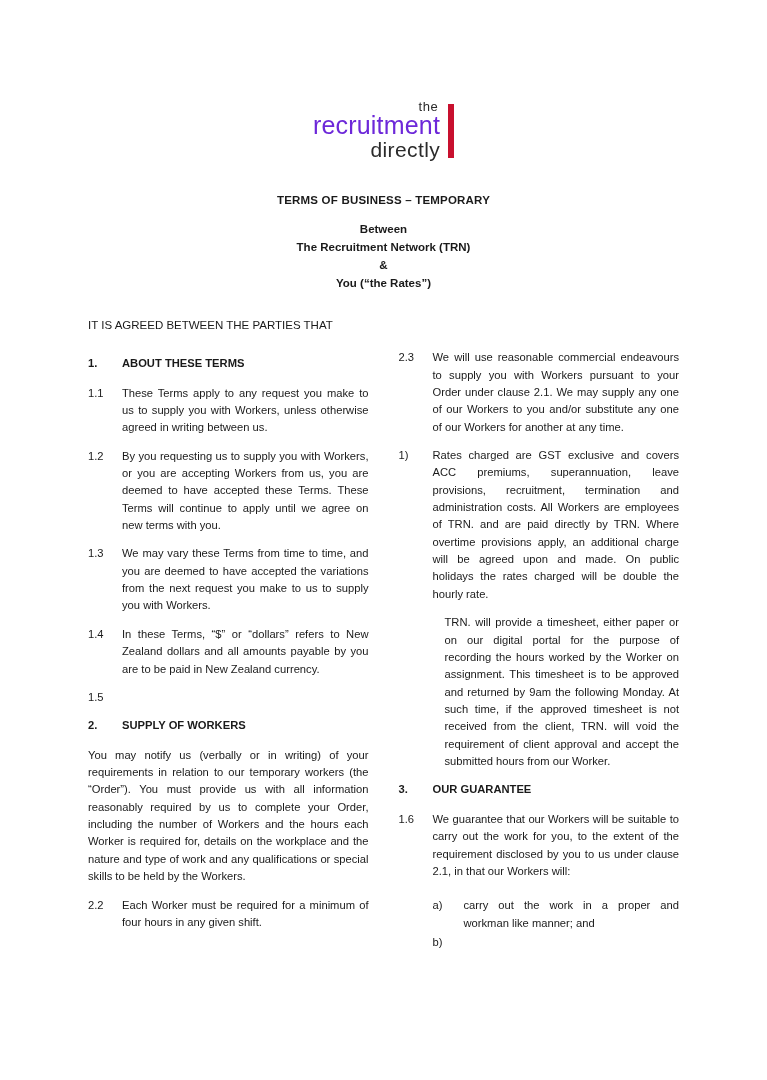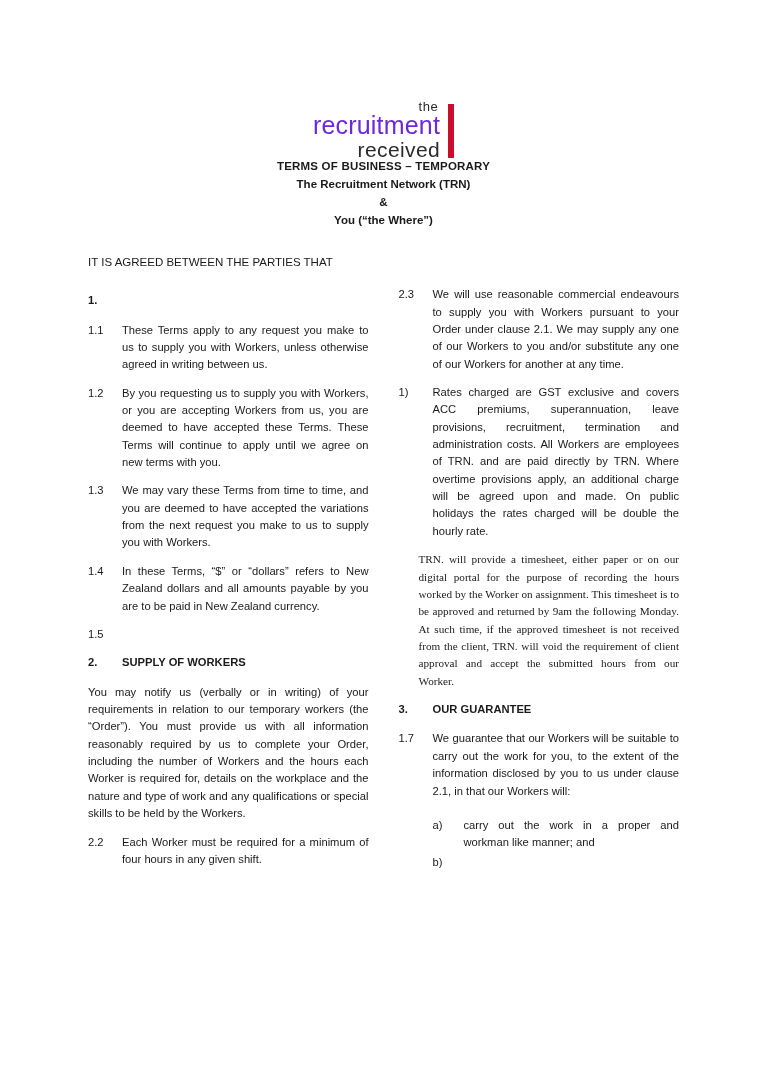--- a/index.html
+++ b/index.html
@@ -61,20 +61,21 @@
     right: 0;
     top: 4px;
     width: 6px;
     height: 54px;
     background: #c8102e;
   }
 
   
   .title-block {
     text-align: center;
+    margin-top: 34px;
   }
   .doc-title {
     font-weight: bold;
     font-size: 11.5px;
     letter-spacing: 0.2px;
   }
   .party-line {
     font-weight: bold;
     font-size: 11.5px;
     margin-top: 17px;
@@ -115,23 +116,22 @@
   .heading .num,
   .heading .body {
     font-weight: bold;
   }
   .heading {
     margin-top: 6px;
     margin-bottom: 12px;
   }
   .plain-para {
     margin-bottom: 11px;
-    margin-left: 20px;
+    margin-left: 46px;
     text-align: justify;
-    font-family: Liberation Serif, serif;
   }
   .sub-list {
     margin-left: 34px;
   }
   .sub-item {
     display: flex;
     margin-bottom: 2px;
   }
   .sub-item .snum {
     width: 31px;
@@ -145,40 +145,42 @@
 </style>
 </head>
 <body>
 
 <div class="page">
 
   <div class="logo-block">
     <div class="logo">
       <span class="l-the">the</span>
       <span class="l-recruitment">recruitment</span>
-      <span class="l-network">received</span>
+      <span class="l-network">directly</span>
       <span class="l-bar"></span>
     </div>
   </div>
 
   <div class="title-block">
     <div class="doc-title">TERMS OF BUSINESS – TEMPORARY</div>
+    <div class="party-line">Between</div>
     <div class="party-line tight">The Recruitment Network (TRN)</div>
     <div class="party-line tight">&amp;</div>
-    <div class="party-line tight">You (“the Where”)</div>
+    <div class="party-line tight">You (“the Rates”)</div>
   </div>
 
   <div class="agreed">IT IS AGREED BETWEEN THE PARTIES THAT</div>
 
   <div class="columns">
 
     <div class="col">
 
       <div class="clause heading">
         <div class="num">1.</div>
+        <div class="body">ABOUT THESE TERMS</div>
       </div>
 
       <div class="clause">
         <div class="num">1.1</div>
         <div class="body">These Terms apply to any request you make to us to supply you with Workers, unless otherwise agreed in writing between us.</div>
       </div>
 
       <div class="clause">
         <div class="num">1.2</div>
         <div class="body">By you requesting us to supply you with Workers, or you are accepting Workers from us, you are deemed to have accepted these Terms. These Terms will continue to apply until we agree on new terms with you.</div>
@@ -227,22 +229,22 @@
       </div>
 
       <div class="plain-para">TRN. will provide a timesheet, either paper or on our digital portal for the purpose of recording the hours worked by the Worker on assignment. This timesheet is to be approved and returned by 9am the following Monday. At such time, if the approved timesheet is not received from the client, TRN. will void the requirement of client approval and accept the submitted hours from our Worker.</div>
 
       <div class="clause heading">
         <div class="num">3.</div>
         <div class="body">OUR GUARANTEE</div>
       </div>
 
       <div class="clause">
-        <div class="num">1.7</div>
-        <div class="body">We guarantee that our Workers will be suitable to carry out the work for you, to the extent of the information disclosed by you to us under clause 2.1, in that our Workers will:</div>
+        <div class="num">1.6</div>
+        <div class="body">We guarantee that our Workers will be suitable to carry out the work for you, to the extent of the requirement disclosed by you to us under clause 2.1, in that our Workers will:</div>
       </div>
 
       <div class="spacer-sm"></div>
 
       <div class="sub-list">
         <div class="sub-item">
           <div class="snum">a)</div>
           <div class="sbody">carry out the work in a proper and workman like manner; and</div>
         </div>
         <div class="sub-item">

